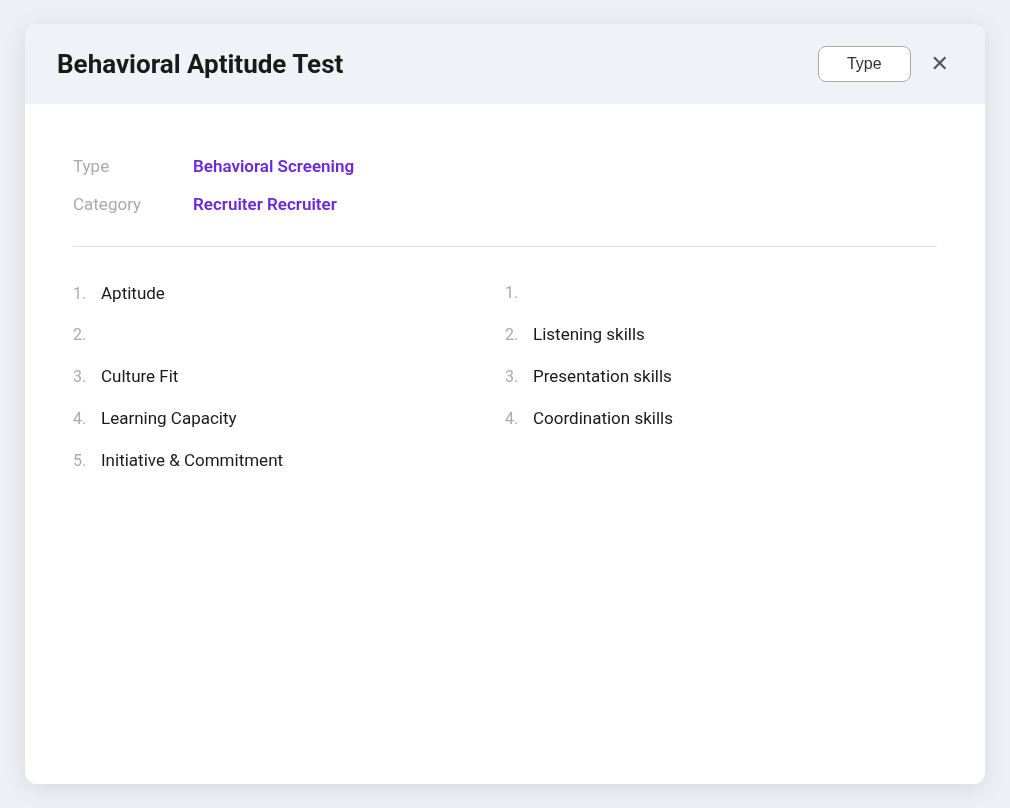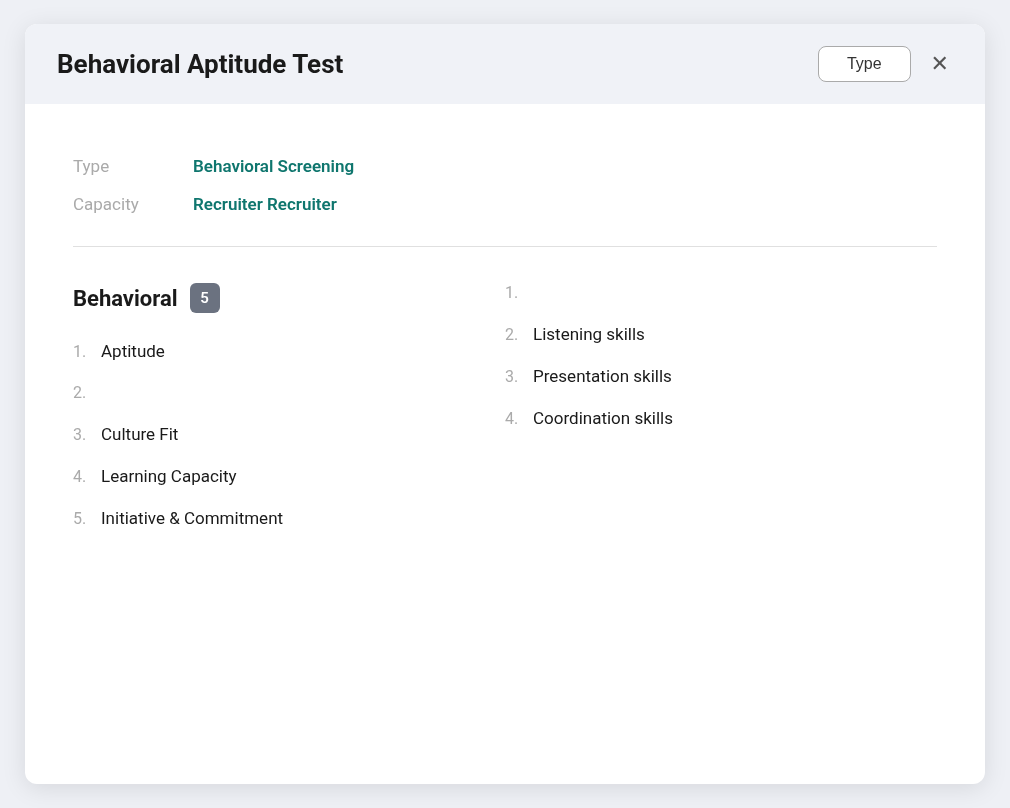--- a/index.html
+++ b/index.html
@@ -85,21 +85,21 @@
     .meta-label {
       color: #aaa;
       font-size: 17px;
       width: 120px;
       flex-shrink: 0;
     }
 
     .meta-value {
       font-size: 17px;
       font-weight: 600;
-      color: #0f766e;
+      color: #6d28d9;
     }
 
     .divider {
       border: none;
       border-top: 1.5px solid #e0e0e0;
       margin: 16px 0 36px 0;
     }
 
     .categories-section {
       display: flex;
@@ -172,34 +172,30 @@
     </div>
   </div>
 
   <div class="modal-body">
     <div class="meta-section">
       <div class="meta-row">
         <span class="meta-label">Type</span>
         <span class="meta-value">Behavioral Screening</span>
       </div>
       <div class="meta-row">
-        <span class="meta-label">Capacity</span>
+        <span class="meta-label">Category</span>
         <span class="meta-value">Recruiter Recruiter</span>
       </div>
     </div>
 
     <hr class="divider">
 
     <div class="categories-section">
 
     <div class="category-column">
-          <div class="category-header">
-            <span class="category-title">Behavioral</span>
-            <span class="category-badge">5</span>
-          </div>
           <ul class="category-list">
             <li>
               <span class="list-number">1.</span>
               <span class="list-text">Aptitude</span>
             </li>
             <li>
               <span class="list-number">2.</span>
             </li>
             <li>
               <span class="list-number">3.</span>

